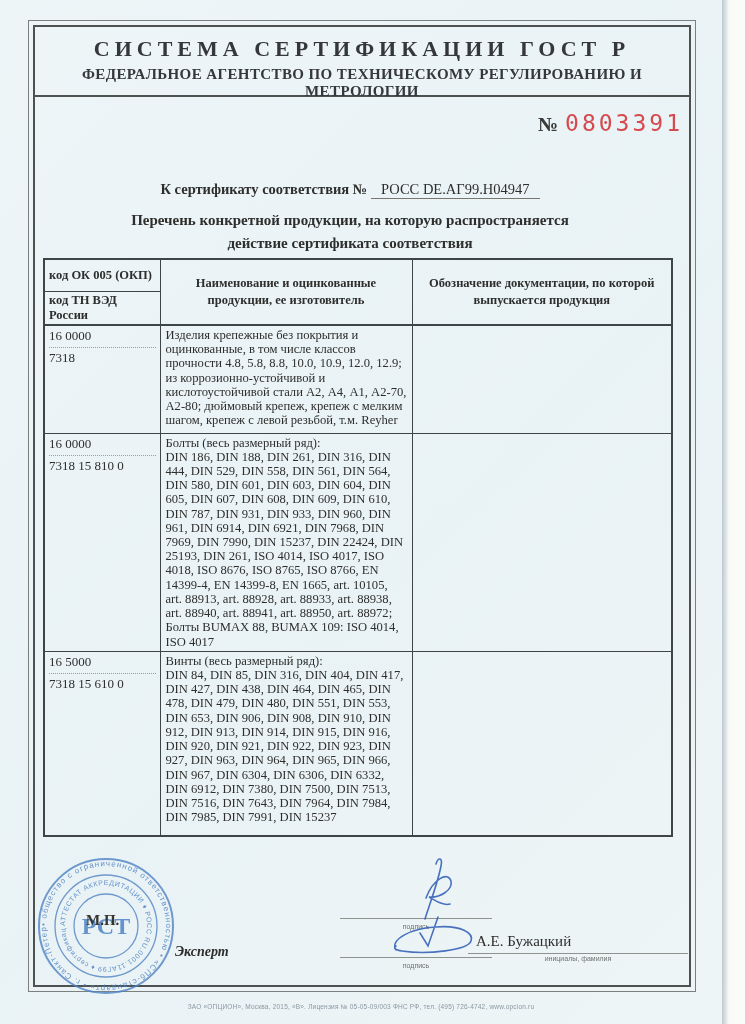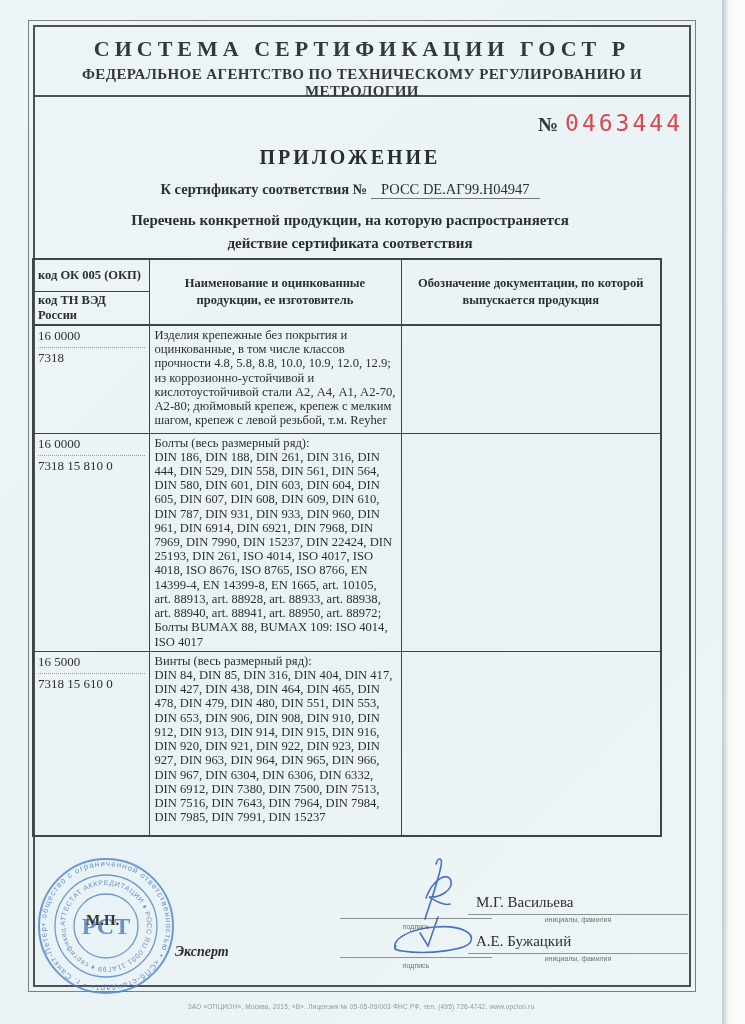--- a/index.html
+++ b/index.html
@@ -25,21 +25,21 @@
   .form-number .no-sign { font-size:20px; font-weight:bold; color:#3a3a38; margin-right:7px; }
   .form-number .no-value { font-family:"DejaVu Sans Mono",monospace; font-size:23px; letter-spacing:3px; color:#d6494f; }
   .appendix-title { position:absolute; left:0; top:146px; width:700px; text-align:center;
     font-size:20px; font-weight:bold; letter-spacing:3px; color:#2d2d2b; }
   .cert-line { position:absolute; left:0; top:181px; width:700px; text-align:center; font-size:14.5px; }
   .cert-line .lbl { font-weight:bold; }
   .cert-line .num { padding:0 10px 1px 10px; border-bottom:1px solid #77776f; }
   .subtitle { position:absolute; left:0; top:209px; width:700px; text-align:center;
     font-size:15px; font-weight:bold; line-height:1.55; }
   table.products {
-    position:absolute; left:32px; top:258px; width:628px;
+    position:absolute; left:43px; top:258px; width:628px;
     border-collapse:collapse; table-layout:fixed; border:2px solid #3f4446;
   }
   table.products td { border:1px solid #3f4446; vertical-align:top; }
   tr.head td { border-bottom:2px solid #3f4446; height:64px; vertical-align:middle; }
   .h1cell { padding:0 !important; }
   .h1cell .half { padding:5px 4px; font-size:12.5px; font-weight:bold; height:32px; display:flex; align-items:center; }
   .h1cell .half.top { border-bottom:1px solid #3f4446; }
   .hmid, .hright { text-align:center; font-size:12.5px; font-weight:bold; padding:4px 14px; line-height:1.35; }
   .codes { padding:2px 4px; font-size:13px; }
   .code-okp { border-bottom:1px dotted #8fa0a8; padding-bottom:3px; margin-bottom:2px; }
@@ -74,24 +74,23 @@
   <div class="scan-edge"></div>
   <div class="frame-outer"></div>
   <div class="frame-inner"></div>
 
   <div class="header-box">
     <div class="sys-title">СИСТЕМА СЕРТИФИКАЦИИ ГОСТ Р</div>
     <div class="agency">ФЕДЕРАЛЬНОЕ АГЕНТСТВО ПО ТЕХНИЧЕСКОМУ РЕГУЛИРОВАНИЮ И МЕТРОЛОГИИ</div>
   </div>
 
   <div class="form-number">
-    <span class="no-sign">№</span><span class="no-value">0463444</span>
+    <span class="no-sign">№</span><span class="no-value">0803391</span>
   </div>
 
-  <div class="appendix-title">ПРИЛОЖЕНИЕ</div>
 
   <div class="cert-line">
     <span class="lbl">К сертификату соответствия №</span>
     <span class="num">РОСС DE.АГ99.Н04947</span>
   </div>
 
   <div class="subtitle">
     <div>Перечень конкретной продукции, на которую распространяется</div>
     <div>действие сертификата соответствия</div>
   </div>
@@ -170,24 +169,20 @@
 
   <div class="mp-label">М.П.</div>
 
   <div class="role2">Эксперт</div>
 
   <div class="sigline s1"></div>
   <div class="sigline s2"></div>
   <div class="cap c1">подпись</div>
   <div class="cap c2">подпись</div>
 
-  <div class="namewrap n1">
-    <div class="nm">М.Г. Васильева</div>
-    <div class="nc">инициалы, фамилия</div>
-  </div>
   <div class="namewrap n2">
     <div class="nm">А.Е. Бужацкий</div>
     <div class="nc">инициалы, фамилия</div>
   </div>
 
   <svg class="sig-overlay" viewBox="0 0 745 1024">
     <g stroke="#3763b8" stroke-width="1.6" fill="none" opacity="0.9" stroke-linecap="round">
       <path d="M 436 864 C 438 857 443 857 441 866 C 438 882 429 906 425 919 M 426 898 C 433 879 448 871 451 881 C 453 890 440 898 429 897 C 436 901 444 906 450 904"></path>
       <path d="M 438 917 L 428 946 L 420 933 M 396 950 C 389 940 411 928 436 927 C 461 925 474 933 471 941 C 468 950 428 955 402 951 C 395 950 393 948 396 946"></path>
     </g>

